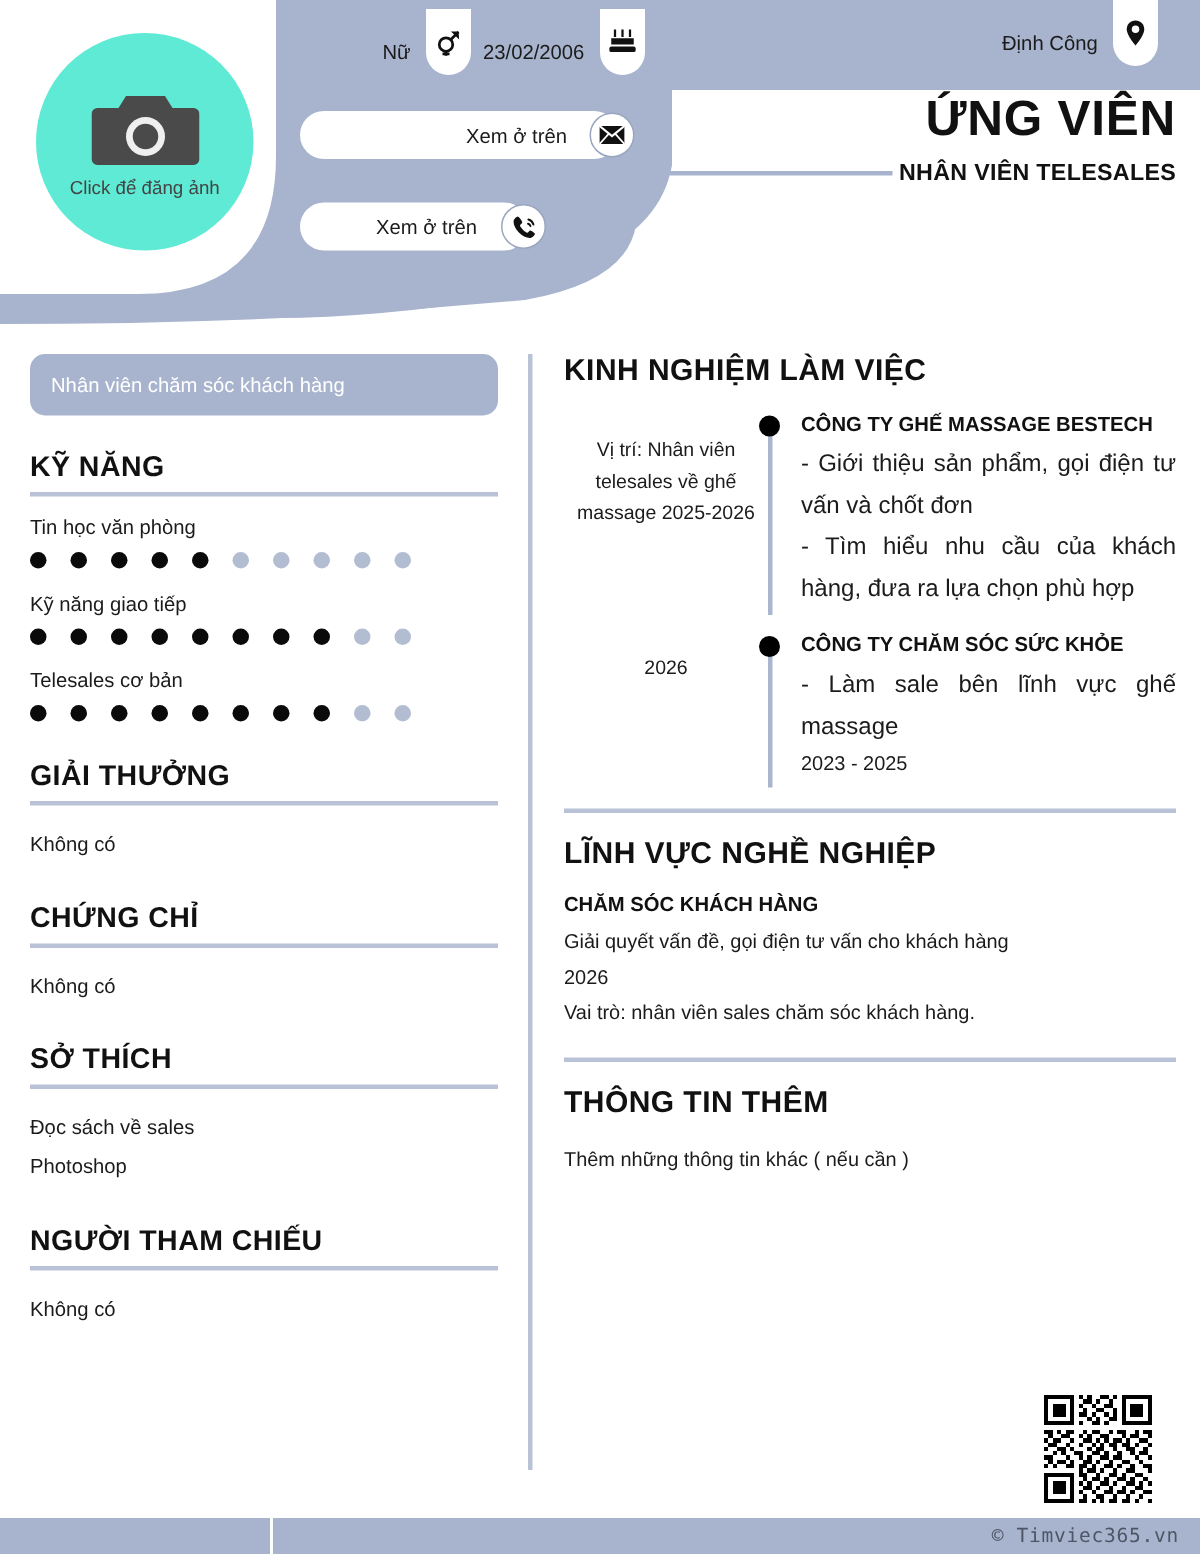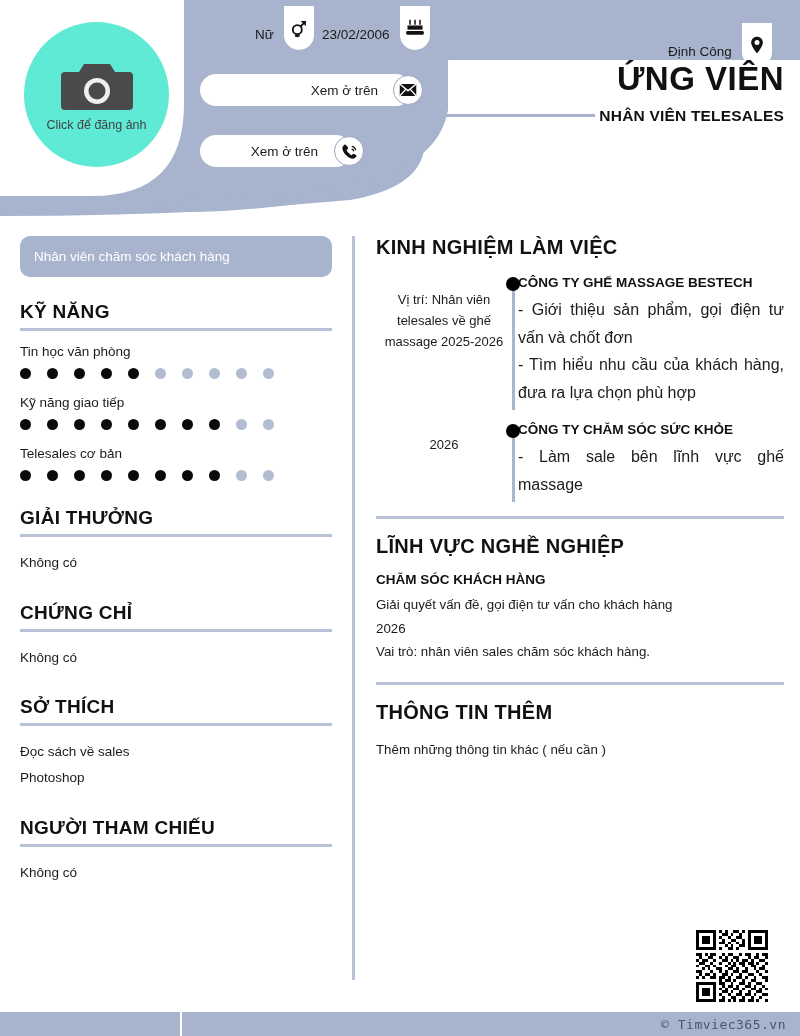--- a/index.html
+++ b/index.html
@@ -74,21 +74,21 @@
   .dot.on { background: #0a0a0a; }
 
   
   .r-title { font-size: 20px; font-weight: 700; color: #111; letter-spacing: .3px; margin-bottom: 14px; }
   .r-rule { height: 3px; background: #b9c2d6; margin: 18px 0 16px 0; }
 
   .exp { position: relative; display: flex; }
   .exp-left { width: 136px; text-align: center; font-size: 13px; color: #1b1b1b; line-height: 1.62; padding-top: 16px; }
   .exp-line { position: absolute; left: 136px; top: 6px; bottom: -4px; width: 2.5px; background: #aab6cd; }
   .exp-dot { position: absolute; left: 130px; top: 4px; width: 14px; height: 14px; border-radius: 50%; background: #000; }
-  .exp-right { flex: 1; padding-left: 6px; padding-top: 2px; }
+  .exp-right { flex: 1; padding-left: 22px; padding-top: 2px; }
   .exp-company { font-size: 13.5px; font-weight: 700; color: #111; margin-bottom: 6px; }
   .exp-bullet { font-size: 16px; color: #1b1b1b; line-height: 1.72; text-align: justify; }
   .exp-date { font-size: 13.3px; color: #1b1b1b; line-height: 1.72; }
 
   .field-head { font-size: 13.5px; font-weight: 700; color: #111; margin-bottom: 6px; }
   .field-line { font-size: 13.3px; color: #1b1b1b; line-height: 1.78; }
 
   
   .qr { position: absolute; left: 694px; top: 930px; width: 76px; height: 72px; }
   .footer { position: absolute; left: 0; top: 1012px; width: 800px; height: 24px; background: #a8b4cd; }
@@ -150,21 +150,21 @@
           <svg width="20" height="20" viewBox="0 0 24 24">
             <line x1="6" y1="2" x2="6" y2="8" stroke="#111" stroke-width="1.8"></line>
             <line x1="12" y1="2" x2="12" y2="8" stroke="#111" stroke-width="1.8"></line>
             <line x1="18" y1="2" x2="18" y2="8" stroke="#111" stroke-width="1.8"></line>
             <rect x="3" y="9" width="18" height="5" fill="#111"></rect>
             <rect x="1.5" y="15.5" width="21" height="4.5" rx="1.5" fill="#111"></rect>
           </svg>
         </span>
       </div>
 
-      <div class="meta-item" style="left:668px;top:24px;">
+      <div class="meta-item" style="left:668px;top:1px;">
         <span class="meta-text">Định Công</span>
         <span class="meta-pill">
           <svg width="20" height="20" viewBox="0 0 24 24">
             <path d="M12,2 C8,2 5,5 5,9 c0,5 7,13 7,13 s7,-8 7,-13 c0,-4 -3,-7 -7,-7 z" fill="#111"></path>
             <circle cx="12" cy="9" r="3" fill="#ffffff"></circle>
           </svg>
         </span>
       </div>
     </div>
 
@@ -304,20 +304,21 @@
           </div>
         </div>
 
         <div class="exp" style="margin-top:14px;">
           <div class="exp-left" style="padding-top:14px;">2026</div>
           <div class="exp-line"></div>
           <div class="exp-dot"></div>
           <div class="exp-right">
             <div class="exp-company">CÔNG TY CHĂM SÓC SỨC KHỎE</div>
             <div class="exp-bullet">- Làm sale bên lĩnh vực ghế massage</div>
+            <div class="exp-date">2023 - 2025</div>
           </div>
         </div>
       </div>
 
       <div class="r-rule"></div>
 
       <div>
         <div class="r-title">LĨNH VỰC NGHỀ NGHIỆP</div>
         <div class="field-head">CHĂM SÓC KHÁCH HÀNG</div>
         <div class="field-line">Giải quyết vấn đề, gọi điện tư vấn cho khách hàng</div>

